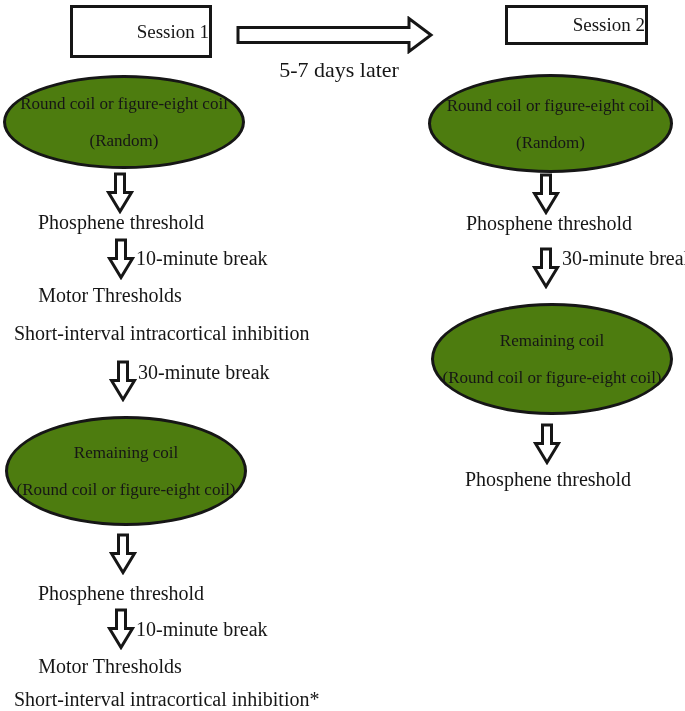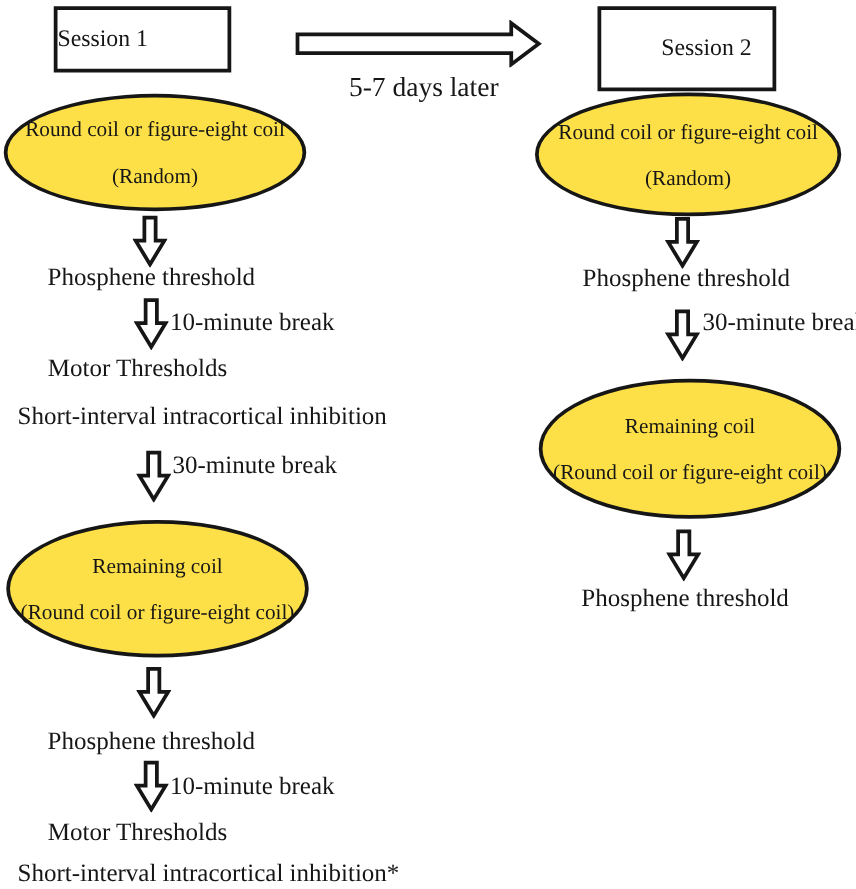--- a/index.html
+++ b/index.html
@@ -12,27 +12,28 @@
     color: #161616;
     overflow: hidden;
   }
   .abs { position: absolute; }
   .box {
     border: 3px solid #161616;
     background: #ffffff;
     box-sizing: border-box;
     display: flex;
     align-items: center;
-    justify-content: flex-start;
+    justify-content: flex-end;
     font-size: 19px;
+    margin-left: 27px;
   }
   .ellipse {
     border: 3px solid #161616;
     border-radius: 50%;
-    background: #fde047;
+    background: #4d7c0f;
     box-sizing: border-box;
     display: flex;
     flex-direction: column;
     align-items: center;
     justify-content: center;
     gap: 16px;
     font-size: 17px;
     text-align: center;
   }
   .ellipse .line { line-height: 21px; white-space: nowrap; }
@@ -62,21 +63,21 @@
   <div class="abs box" style="left:43px; top:5px; width:142px; height:53px;">
     <span>Session 1</span>
   </div>
 
   <svg class="abs arrow" style="left:236px; top:16px;" width="198" height="38">
     <use href="#sym-right-arrow"></use>
   </svg>
 
   <div class="abs label centered delay" style="left:269px; top:59px; width:140px;">5-7 days later</div>
 
-  <div class="abs box" style="left:478px; top:5px; width:143px; height:68px;padding-left:48px;">
+  <div class="abs box" style="left:478px; top:5px; width:143px; height:40px;padding-left:48px;">
     <span>Session 2</span>
   </div>
 
   <div class="abs ellipse" style="left:3px; top:75px; width:242px; height:94px;">
     <span class="line">Round coil or figure-eight coil</span>
     <span class="line">(Random)</span>
   </div>
 
   <svg class="abs arrow" style="left:106px; top:172px;" width="28" height="42">
       <use href="#sym-down-arrow"></use>

